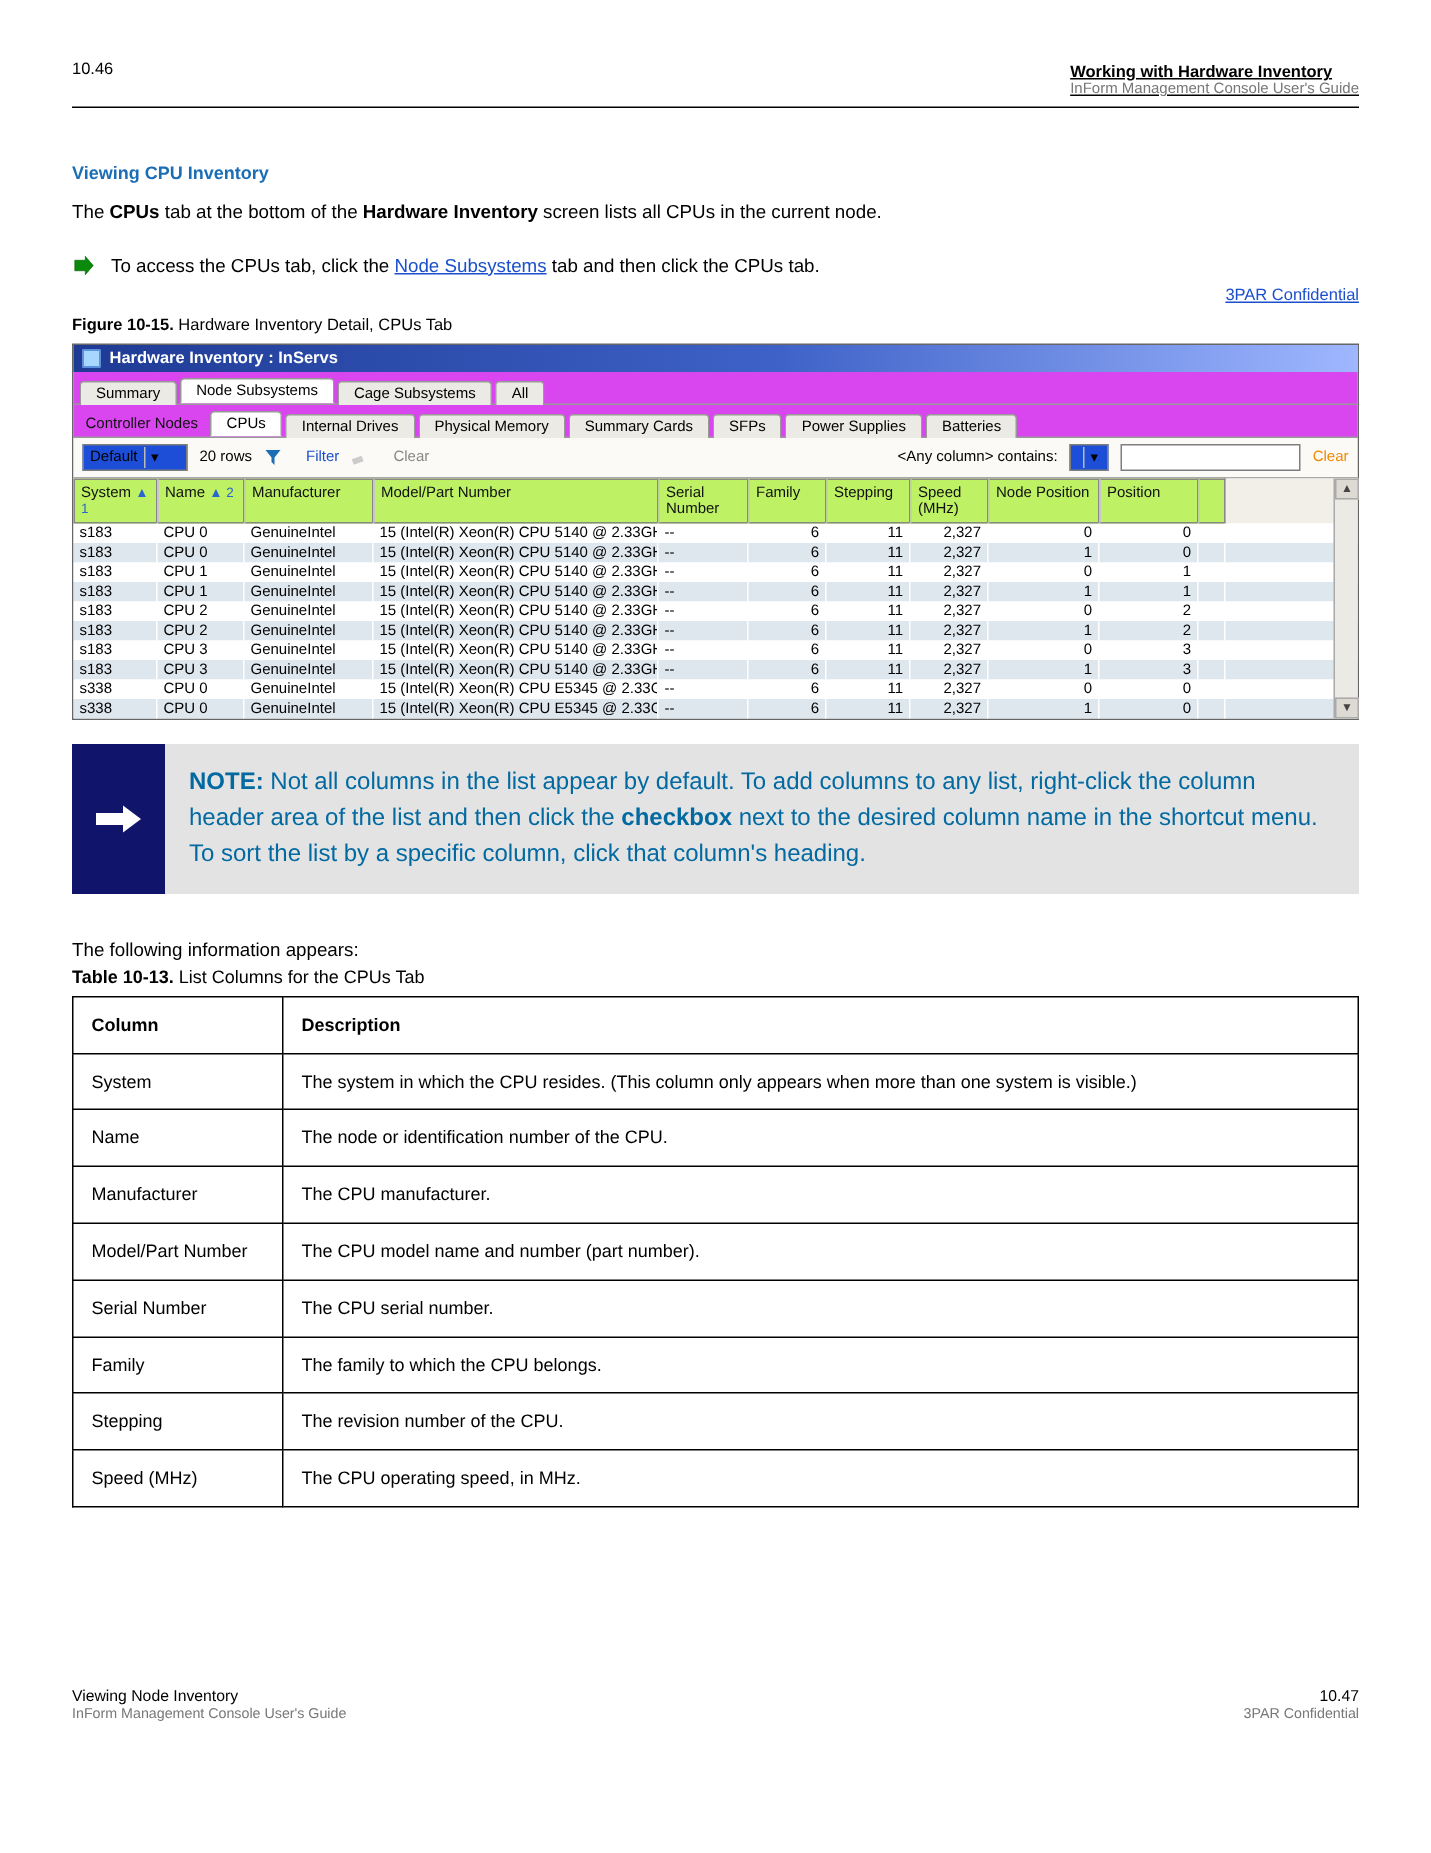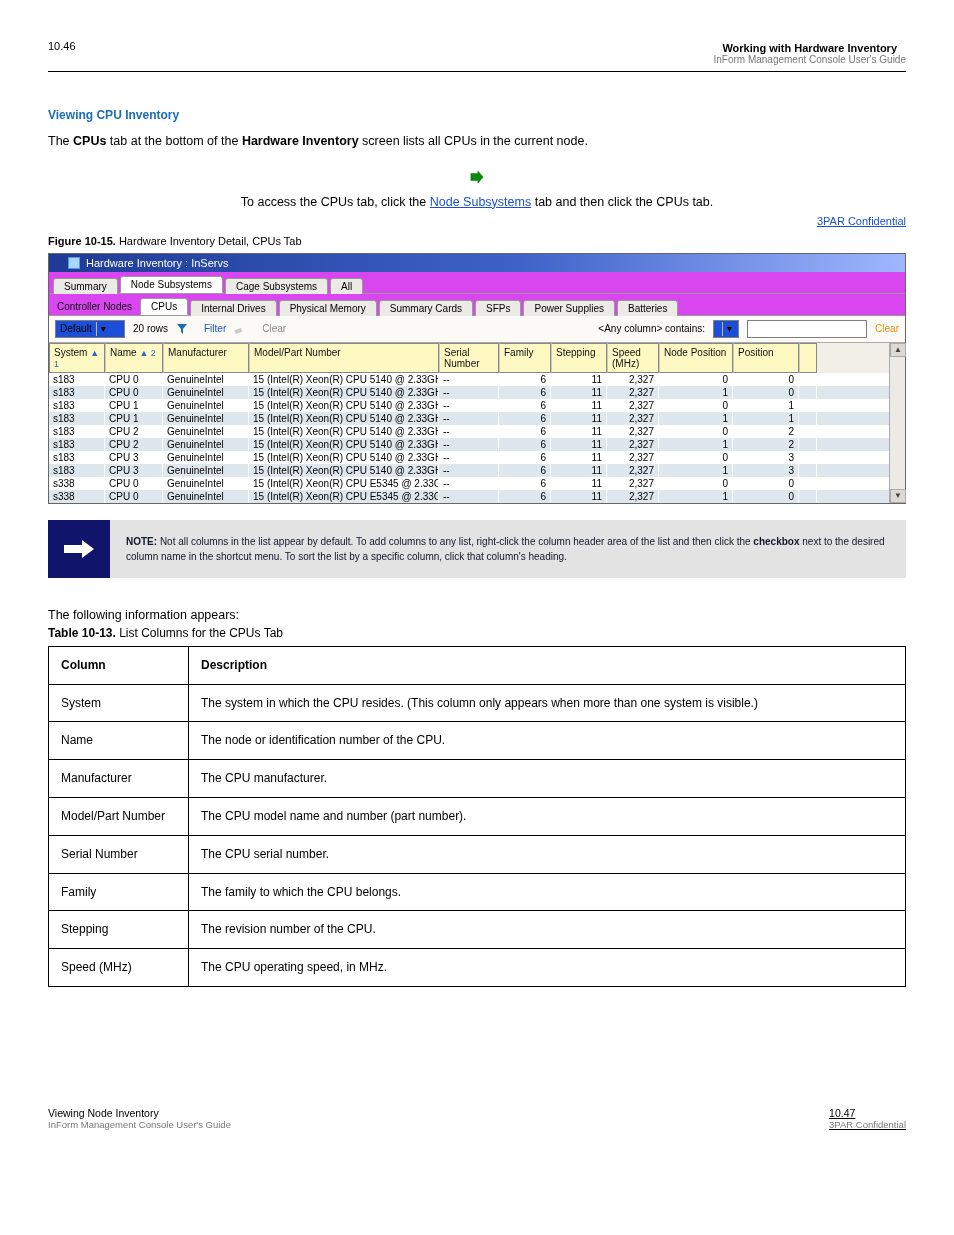--- a/index.html
+++ b/index.html
@@ -13,21 +13,21 @@
   .page {
     padding: 0 48px 0 48px;
   }
   .header-row {
     display: flex;
     justify-content: space-between;
     font-size: 11px;
     padding: 40px 0 0 0;
     color: #000;
   }
-  .header-right { text-align: center; }
+  .header-right { text-align: left; text-decoration: underline; }
   .hdr-title { margin-top: 2px; font-weight: bold; }
   .hdr-sub { color: #777; font-size: 10px; }
   .rule { height: 1px; background: #000; margin: 6px 0 36px 0; }
 
   .section-title {
     color: #1b6db5;
     font-weight: bold;
     font-size: 12px;
     margin-bottom: 10px;
   }
@@ -37,41 +37,40 @@
     margin-bottom: 14px;
   }
   .body-para b { font-weight: bold; }
 
   .step-row {
     display: flex;
     align-items: center;
     gap: 10px;
     margin: 18px 0 12px 0;
     font-size: 12.5px;
-    flex-direction: column;
   }
   .arrow-ico {
     width: 16px; height: 16px;
     display: inline-flex; align-items: center; justify-content: center;
   }
   .arrow-ico svg { width: 14px; height: 14px; }
   .link-text { color: #1b4fcc; text-decoration: underline; cursor: pointer; }
 
   
   .shot {
     border: 1px solid #666;
     background: #fff;
     font-size: 10px;
     margin: 6px 0 16px 0;
   }
   .shot-title {
     background: linear-gradient(90deg,#1e3a94 0%, #3e62c8 55%, #9fb7ff 100%);
     color: #fff;
-    font-weight: normal;
-    padding: 3px 19px;
+    font-weight: bold;
+    padding: 3px 6px;
     display: flex; align-items: center; gap: 6px;
     font-size: 11px;
   }
   .shot-title .win-icon { width: 12px; height: 12px; background:#a7d6ff; border:1px solid #5893e4; }
   .tabs1, .tabs2 {
     display: flex;
     align-items: flex-end;
     background: #d946ef;
     border-bottom: 1px solid #999;
     padding: 4px 4px 0 4px;
@@ -141,21 +140,21 @@
     display:grid;
     grid-template-columns: 56px 58px 86px 190px 60px 52px 56px 52px 74px 66px 18px;
     background:#f1efe8;
   }
   .grid-head > div {
     border:1px solid #888;
     border-left:1px solid #c8c8c8;
     padding:3px 4px;
     font-size:10px;
     color:#111;
-    background:#fef9c3;
+    background:#bef264;
   }
   .grid-head > div:first-child{ border-left:1px solid #888;}
   .sortmark { color:#2a66d0; font-size:9px;}
   .grid-body > .row {
     display:grid;
     grid-template-columns: 56px 58px 86px 190px 60px 52px 56px 52px 74px 66px 18px;
     font-size:10px;
   }
   .grid-body > .row > div {
     padding:1px 4px;
@@ -178,21 +177,21 @@
     display:flex;
     margin: 10px 0 30px 0;
   }
   .note-icon {
     width: 62px; background:#10156b;
     display:flex; align-items:center; justify-content:center;
   }
   .note-icon svg { width:34px; height:20px; }
   .note-text {
     flex:1; background:#e3e3e3; padding:14px 16px;
-    font-size:10px; line-height:1.5; color:#0f172a;
+    font-size:16px; line-height:1.5; color:#0369a1;
   }
   .note-text b { font-weight:bold; }
 
   
   .def-table {
     width: 100%;
     border-collapse: collapse;
     margin-top: 6px;
   }
   .def-table th, .def-table td {
@@ -526,17 +525,17 @@
         </tr>
       </tbody>
   </table>
 </div>
 
 <div class="footer">
   <div>
     <div>Viewing Node Inventory</div>
     <div class="sub">InForm Management Console User's Guide</div>
   </div>
-  <div style="text-decoration:underline;">
+  <div style="text-align:right;">
     <div>10.47</div>
     <div class="sub">3PAR Confidential</div>
   </div>
 </div>
 
 </body></html>

